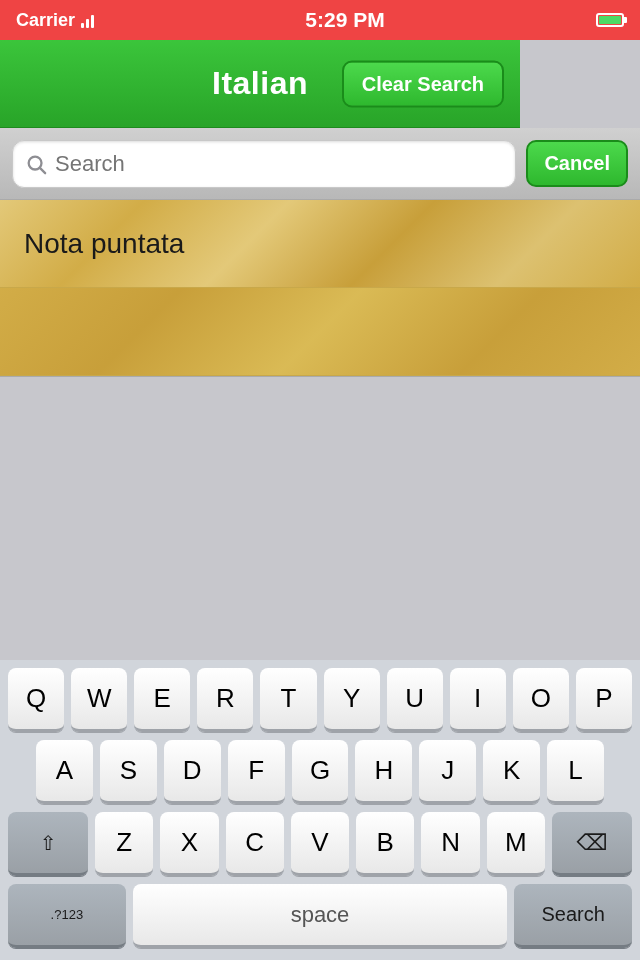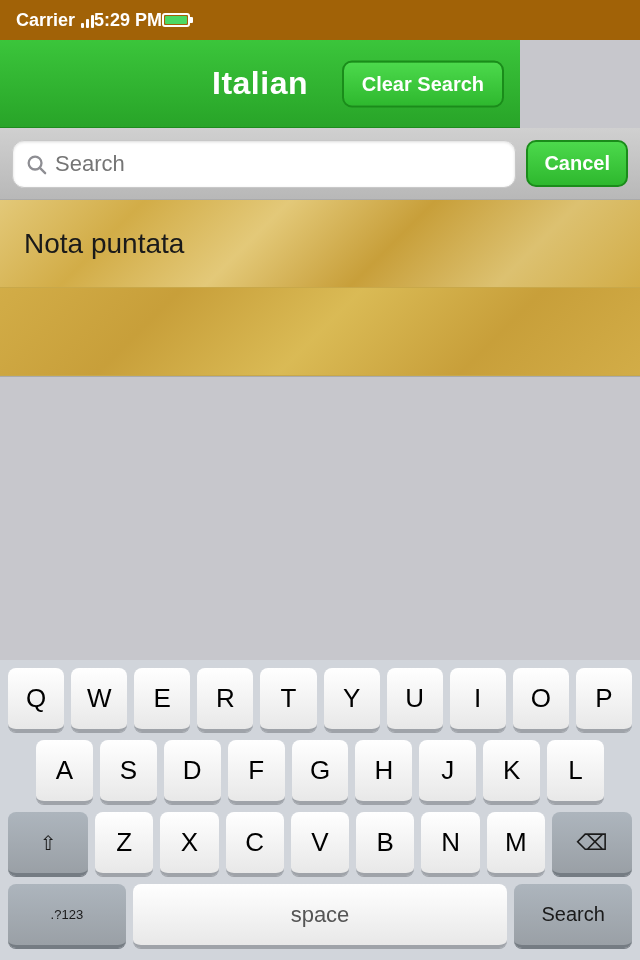--- a/index.html
+++ b/index.html
@@ -10,36 +10,37 @@
       height: 960px;
       overflow: hidden;
       font-family: -apple-system, 'Helvetica Neue', Helvetica, Arial, sans-serif;
       background: #c7c7cc;
     }
 
     
     #status-bar {
       width: 640px;
       height: 40px;
-      background: #a16207;
-      display: flex;
-      align-items: center;
+      background: #ef4444;
+      display: flex;
+      align-items: center;
+      justify-content: space-between;
       padding: 3px 16px;
       color: white;
       font-size: 18px;
       font-weight: 600;
     }
     #status-carrier {
       display: flex;
       align-items: center;
       gap: 6px;
       font-size: 18px;
     }
     #status-time {
-      font-size: 18px;
+      font-size: 21px;
       font-weight: 600;
     }
     #status-battery {
       display: flex;
       align-items: center;
       gap: 4px;
     }
     .battery-icon {
       width: 28px;
       height: 14px;

